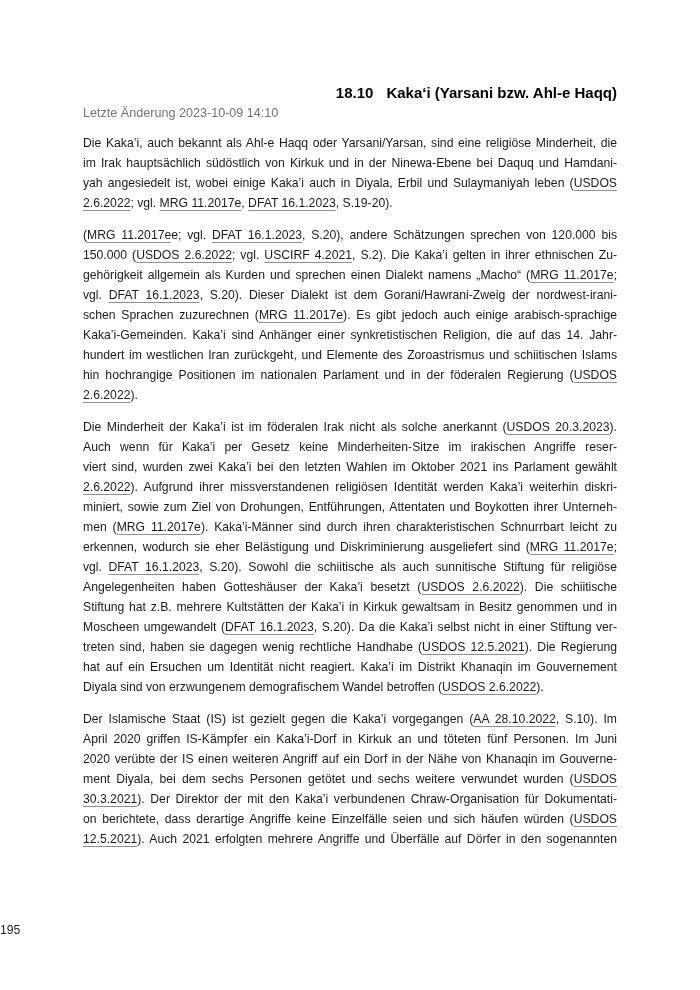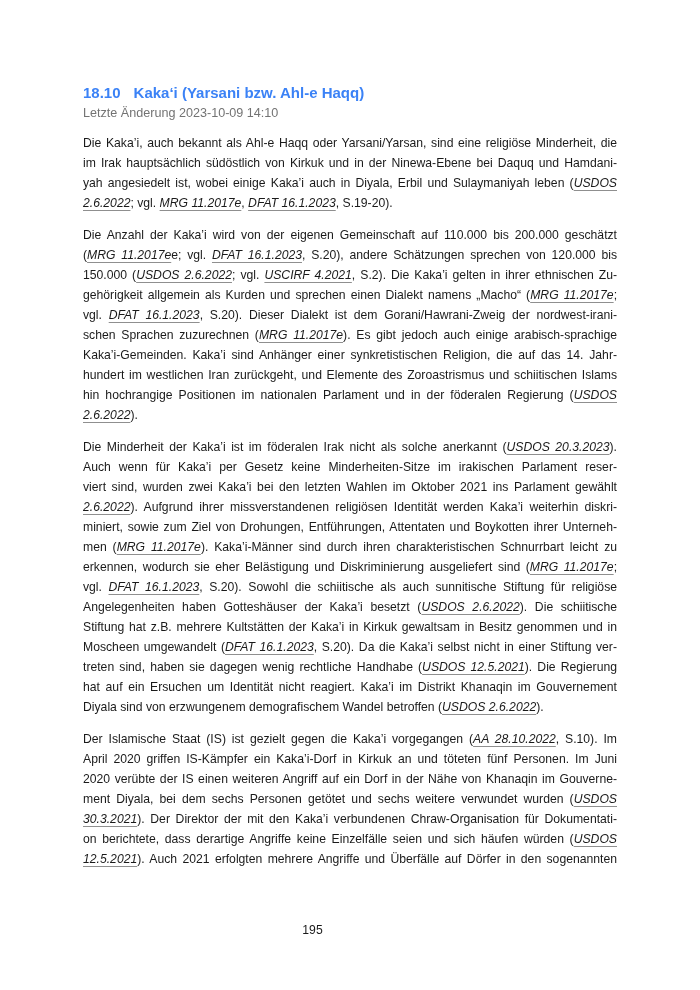--- a/index.html
+++ b/index.html
@@ -7,25 +7,26 @@
     position:relative;
     width:700px;height:990px;
     background:#ffffff;
     box-sizing:border-box;
     padding:84px 83px 0 83px;
     font-family:"Liberation Sans",sans-serif;
     color:#1a1a1a;
     overflow:hidden;
   }
   .heading{
-    color:#3b82f6;
+    color:#000000;
     font-weight:bold;
     font-size:15px;
     line-height:18px;
     margin:0 0 3px 0;
+    text-align:right;
   }
   .heading .num{margin-right:13px;}
   .subtitle{
     color:#737373;
     font-size:12.6px;
     line-height:16px;
     margin:0 0 6px 0;
   }
   .doc-body{font-size:12.2px;}
   .para{margin:12px 0 5px 0;}
@@ -36,27 +37,26 @@
     text-align-last:justify;
     overflow:hidden;
   }
   .line.end{text-align-last:left;}
   .cite{
     text-decoration:underline;
     text-decoration-color:#8f8f8f;
     text-decoration-thickness:1px;
     text-underline-offset:2.5px;
     cursor:pointer;
-    font-style:italic;
   }
   .pagenum{
     position:absolute;
     top:920px;left:0;
     width:625px;
-    text-align:center;
+    text-align:left;
     font-size:12.2px;
     line-height:20px;
     color:#1a1a1a;
   }
 </style>
 </head>
 <body>
 
 <div class="page">
   <div class="heading">
@@ -64,34 +64,33 @@
   </div>
   <div class="subtitle">Letzte Änderung 2023-10-09 14:10</div>
   <div class="doc-body" id="doc-body">
       <div class="para">
         <div class="line">Die Kaka’i, auch bekannt als Ahl-e Haqq oder Yarsani/Yarsan, sind eine religiöse Minderheit, die</div>
         <div class="line">im Irak hauptsächlich südöstlich von Kirkuk und in der Ninewa-Ebene bei Daquq und Hamdani-</div>
         <div class="line">yah angesiedelt ist, wobei einige Kaka’i auch in Diyala, Erbil und Sulaymaniyah leben (<span class="cite">USDOS</span></div>
         <div class="line end"><span class="cite">2.6.2022</span>; vgl. <span class="cite">MRG 11.2017e</span>, <span class="cite">DFAT 16.1.2023</span>, S.19-20).</div>
       </div>
       <div class="para">
-        <div class="line">Die Anzahl der Kaka’i wird von der eigenen Gemeinschaft auf 110.000 bis 200.000 geschätzt</div>
         <div class="line">(<span class="cite">MRG 11.2017e</span>e; vgl. <span class="cite">DFAT 16.1.2023</span>, S.20), andere Schätzungen sprechen von 120.000 bis</div>
         <div class="line">150.000 (<span class="cite">USDOS 2.6.2022</span>; vgl. <span class="cite">USCIRF 4.2021</span>, S.2). Die Kaka’i gelten in ihrer ethnischen Zu-</div>
         <div class="line">gehörigkeit allgemein als Kurden und sprechen einen Dialekt namens „Macho“ (<span class="cite">MRG 11.2017e</span>;</div>
         <div class="line">vgl. <span class="cite">DFAT 16.1.2023</span>, S.20). Dieser Dialekt ist dem Gorani/Hawrani-Zweig der nordwest-irani-</div>
         <div class="line">schen Sprachen zuzurechnen (<span class="cite">MRG 11.2017e</span>). Es gibt jedoch auch einige arabisch-sprachige</div>
         <div class="line">Kaka’i-Gemeinden. Kaka’i sind Anhänger einer synkretistischen Religion, die auf das 14. Jahr-</div>
         <div class="line">hundert im westlichen Iran zurückgeht, und Elemente des Zoroastrismus und schiitischen Islams</div>
         <div class="line">hin hochrangige Positionen im nationalen Parlament und in der föderalen Regierung (<span class="cite">USDOS</span></div>
         <div class="line end"><span class="cite">2.6.2022</span>).</div>
       </div>
       <div class="para">
         <div class="line">Die Minderheit der Kaka’i ist im föderalen Irak nicht als solche anerkannt (<span class="cite">USDOS 20.3.2023</span>).</div>
-        <div class="line">Auch wenn für Kaka’i per Gesetz keine Minderheiten-Sitze im irakischen Parlament reser-</div>
+        <div class="line">Auch wenn für Kaka’i per Gesetz keine Minderheiten-Sitze im irakischen Angriffe reser-</div>
         <div class="line">viert sind, wurden zwei Kaka’i bei den letzten Wahlen im Oktober 2021 ins Parlament gewählt</div>
         <div class="line"><span class="cite">2.6.2022</span>). Aufgrund ihrer missverstandenen religiösen Identität werden Kaka’i weiterhin diskri-</div>
         <div class="line">miniert, sowie zum Ziel von Drohungen, Entführungen, Attentaten und Boykotten ihrer Unterneh-</div>
         <div class="line">men (<span class="cite">MRG 11.2017e</span>). Kaka’i-Männer sind durch ihren charakteristischen Schnurrbart leicht zu</div>
         <div class="line">erkennen, wodurch sie eher Belästigung und Diskriminierung ausgeliefert sind (<span class="cite">MRG 11.2017e</span>;</div>
         <div class="line">vgl. <span class="cite">DFAT 16.1.2023</span>, S.20). Sowohl die schiitische als auch sunnitische Stiftung für religiöse</div>
         <div class="line">Angelegenheiten haben Gotteshäuser der Kaka’i besetzt (<span class="cite">USDOS 2.6.2022</span>). Die schiitische</div>
         <div class="line">Stiftung hat z.B. mehrere Kultstätten der Kaka’i in Kirkuk gewaltsam in Besitz genommen und in</div>
         <div class="line">Moscheen umgewandelt (<span class="cite">DFAT 16.1.2023</span>, S.20). Da die Kaka’i selbst nicht in einer Stiftung ver-</div>
         <div class="line">treten sind, haben sie dagegen wenig rechtliche Handhabe (<span class="cite">USDOS 12.5.2021</span>). Die Regierung</div>

